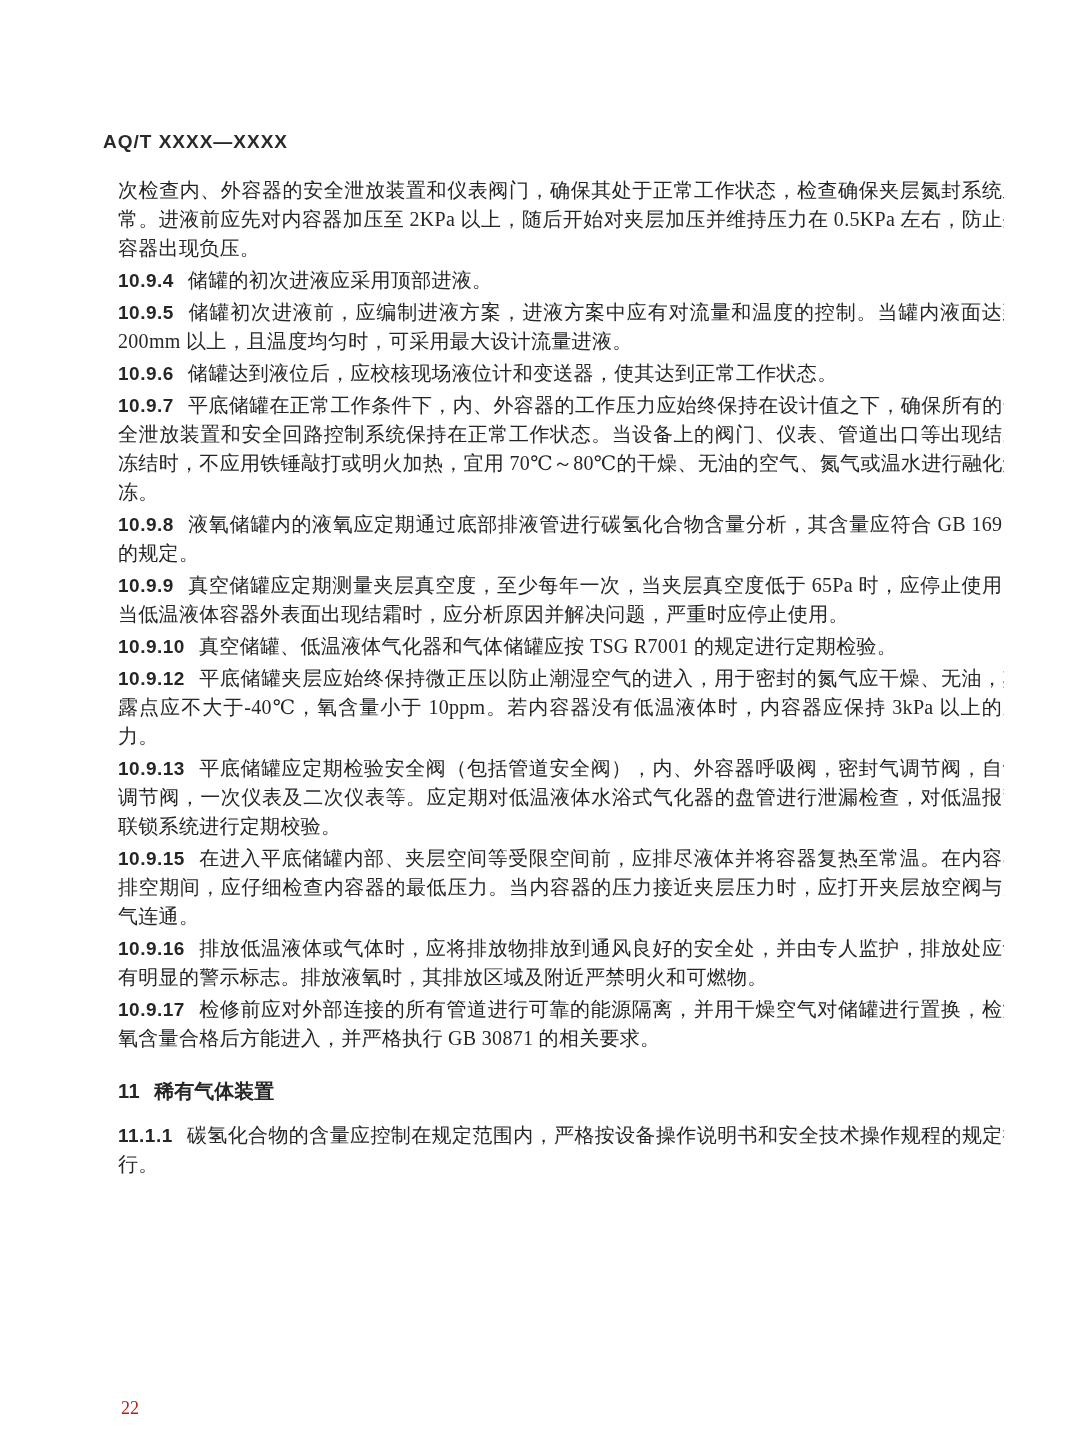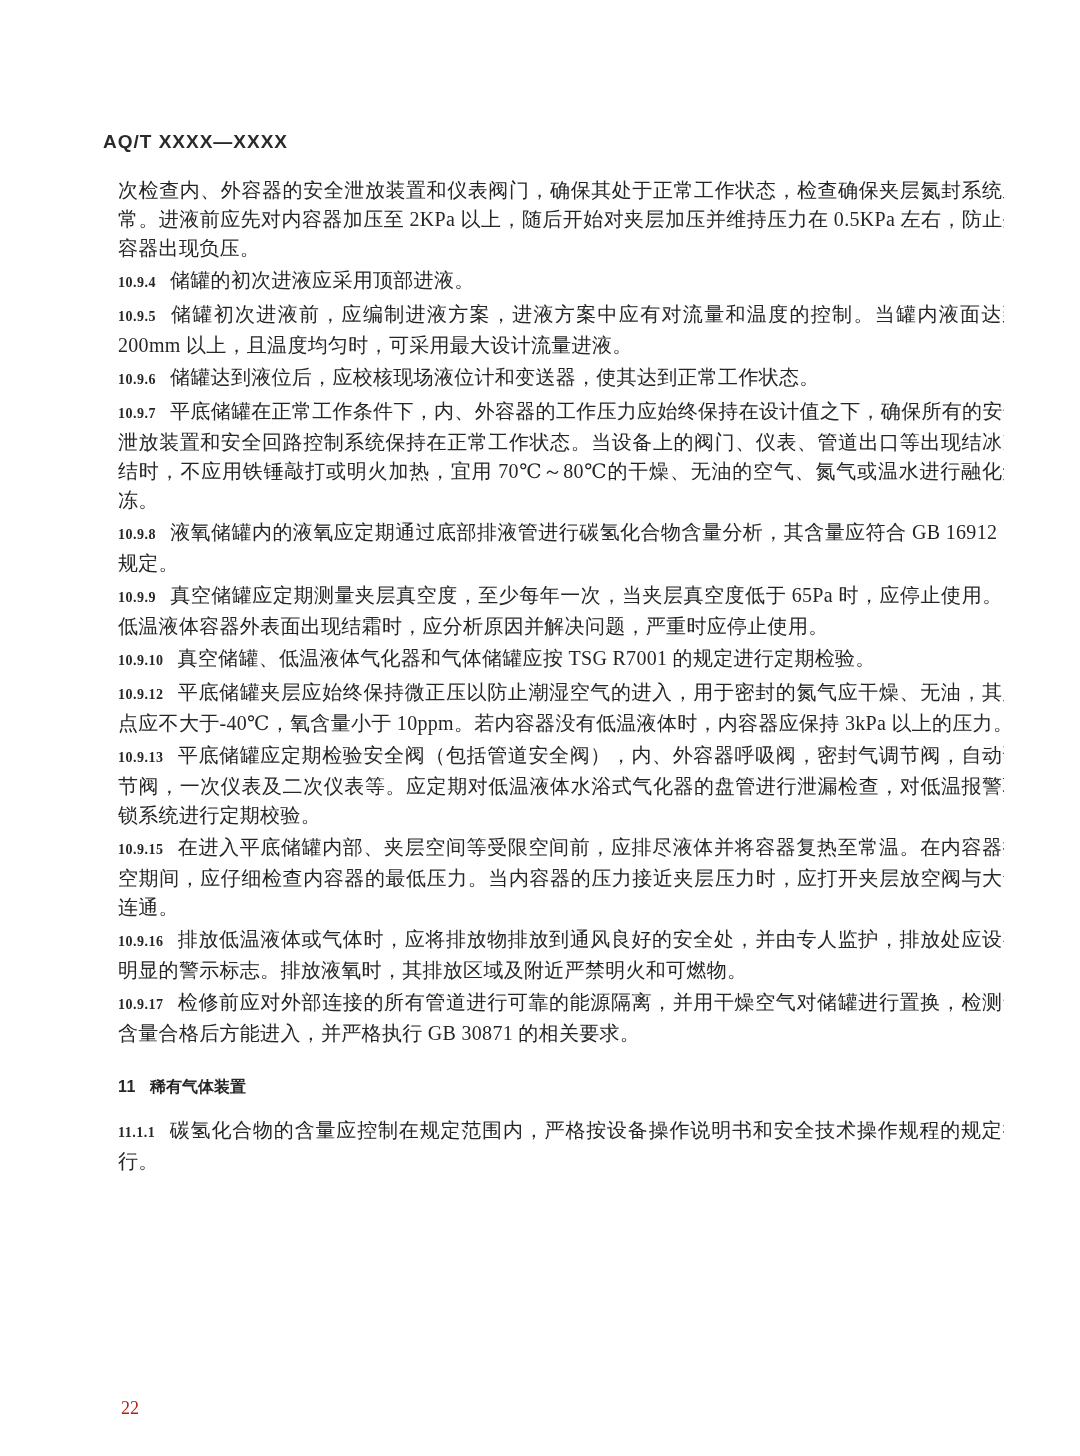--- a/index.html
+++ b/index.html
@@ -29,31 +29,31 @@
     width: 905px;
   }
   .para {
     margin: 0 0 3px 0;
     font-size: 20px;
     line-height: 29px;
     text-align: justify;
     letter-spacing: 0.3px;
   }
   .clause-num {
-    font-family: Liberation Serif, serif;
+    font-family: Liberation Sans, sans-serif;
     font-weight: 700;
-    font-size: 14px;
+    font-size: 19px;
     letter-spacing: 0.5px;
     margin-right: 14px;
     white-space: nowrap;
   }
   .sec-heading {
     font-family: "Liberation Sans", "DejaVu Sans", sans-serif;
     font-weight: 700;
-    font-size: 16px;
+    font-size: 20px;
     line-height: 29px;
     margin: 24px 0 0 0;
     color: #262626;
   }
   .sec-heading.sub { margin-top: 28px; }
   .sec-heading .sec-num { margin-right: 14px; letter-spacing: 0.5px; }
   .para.after-heading { margin-top: 15px; }
   .page-number {
     position: absolute;
     left: 121px;

